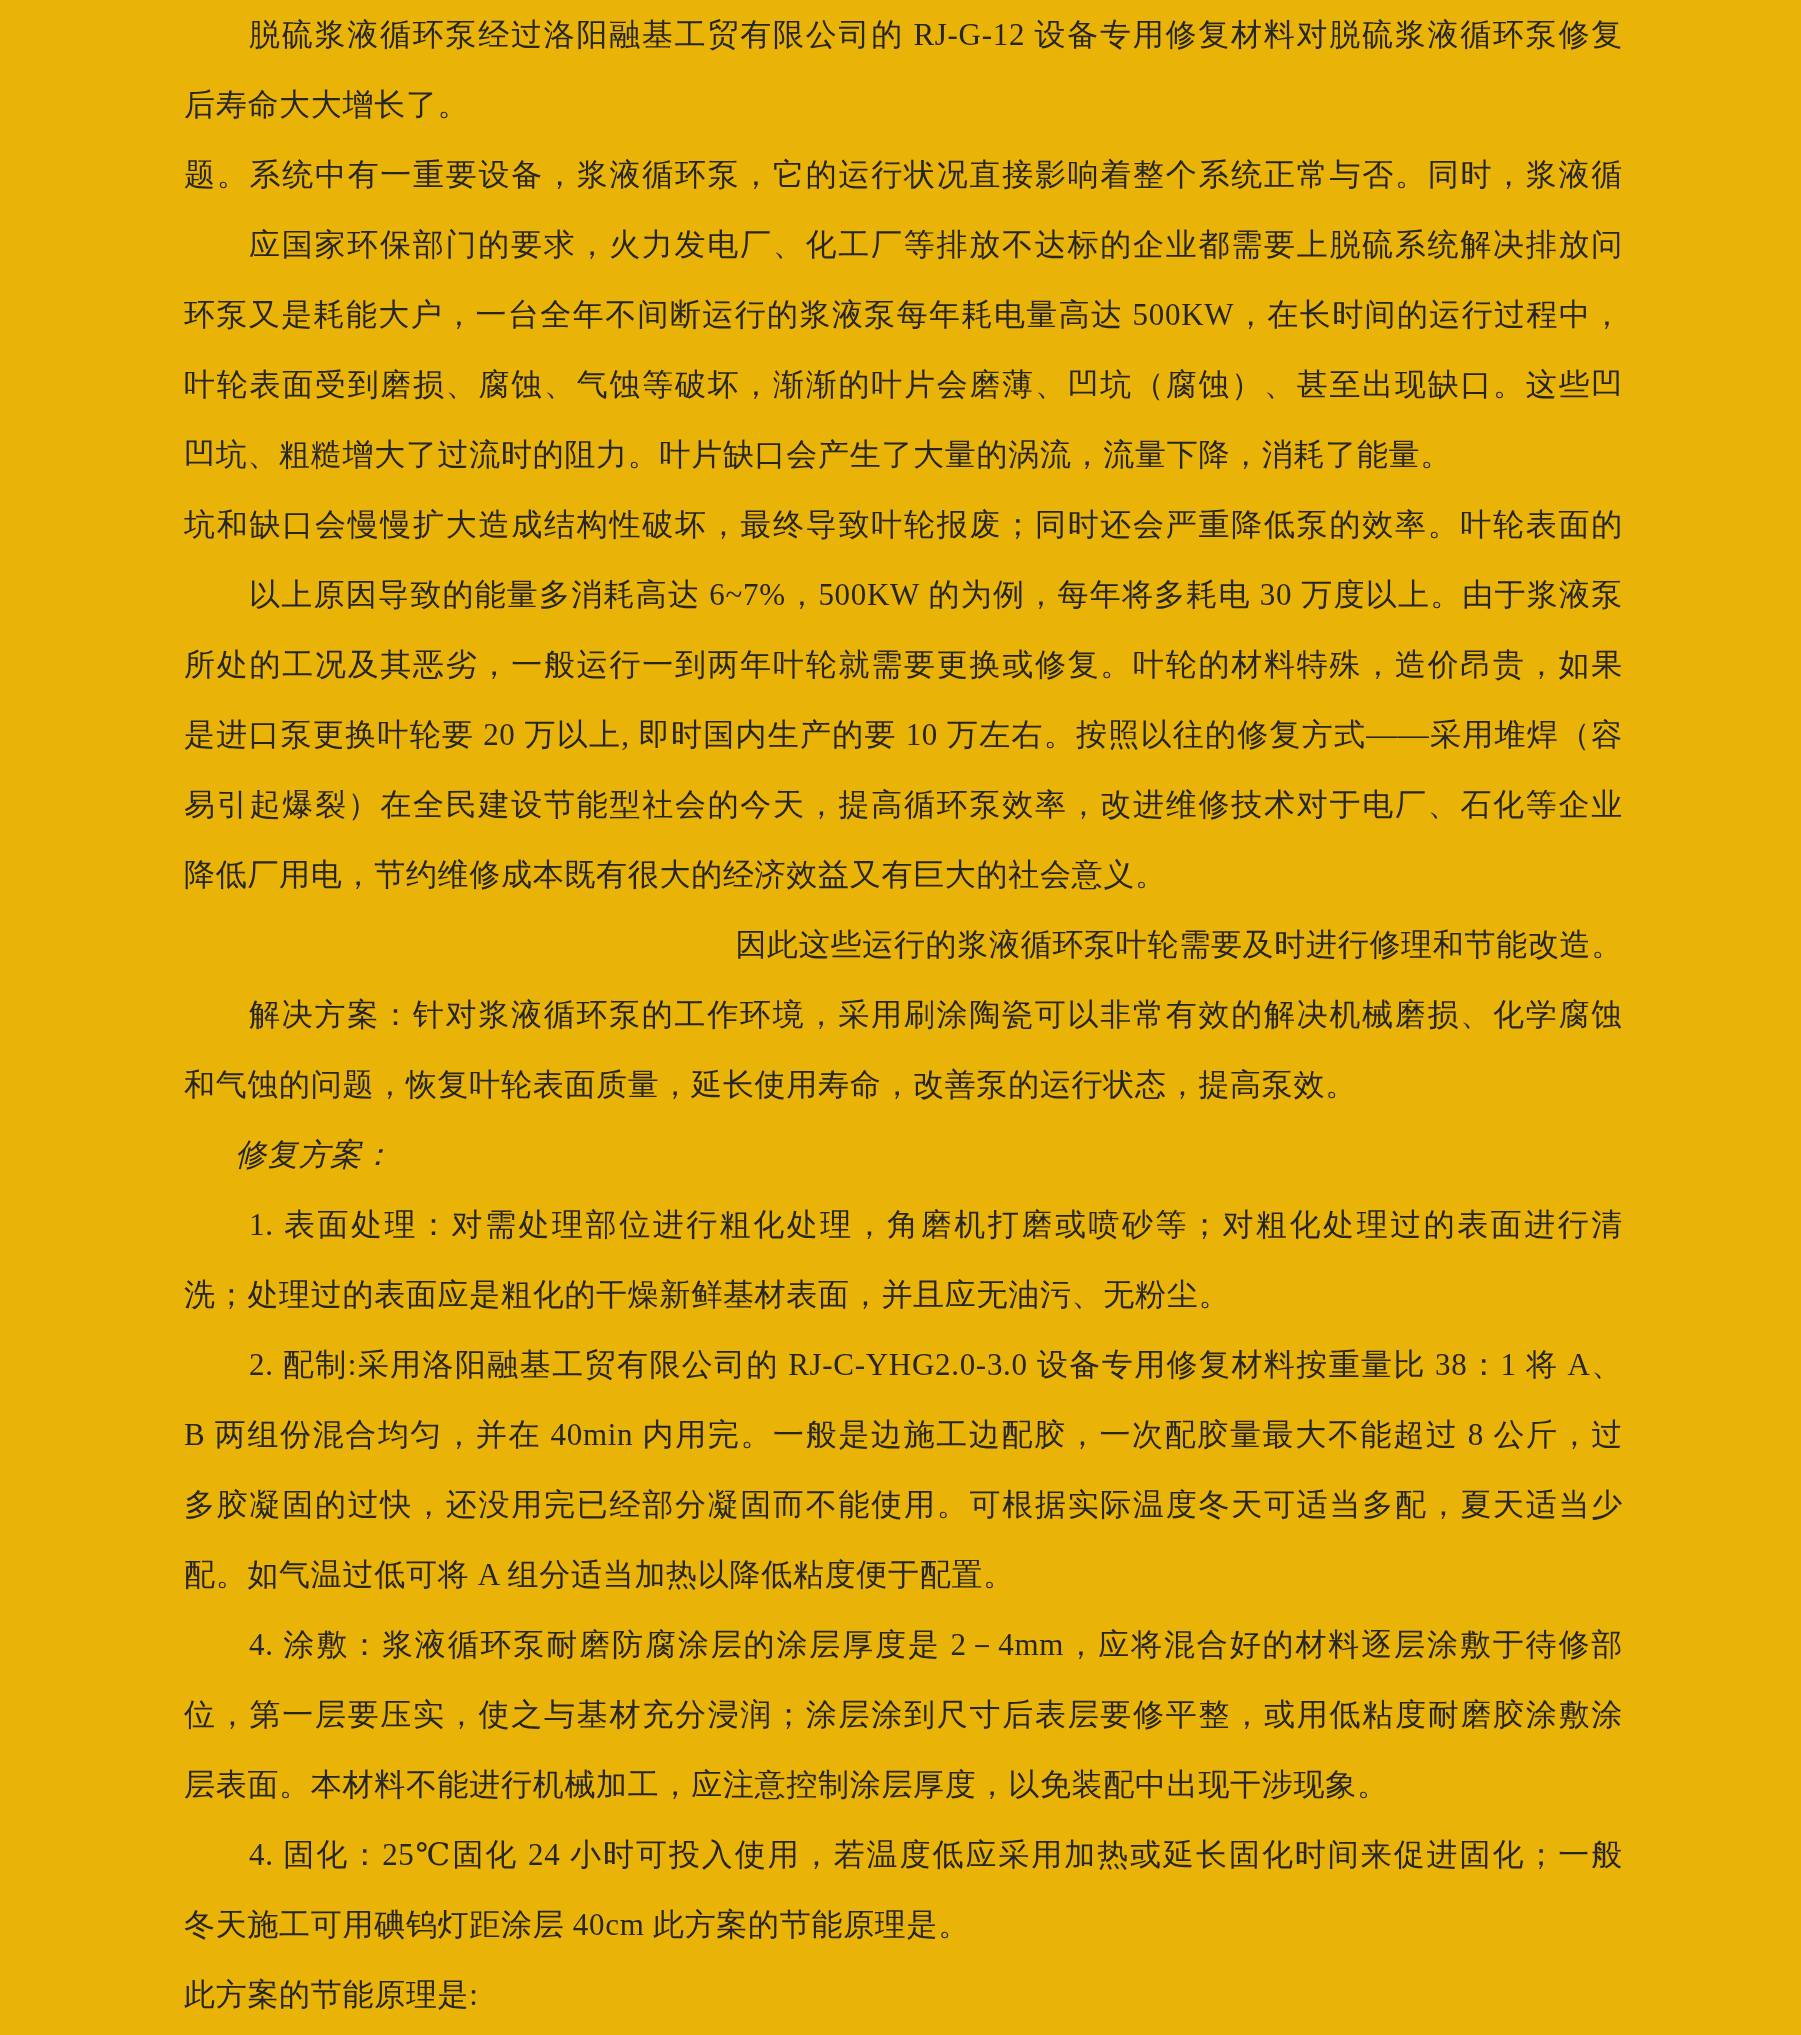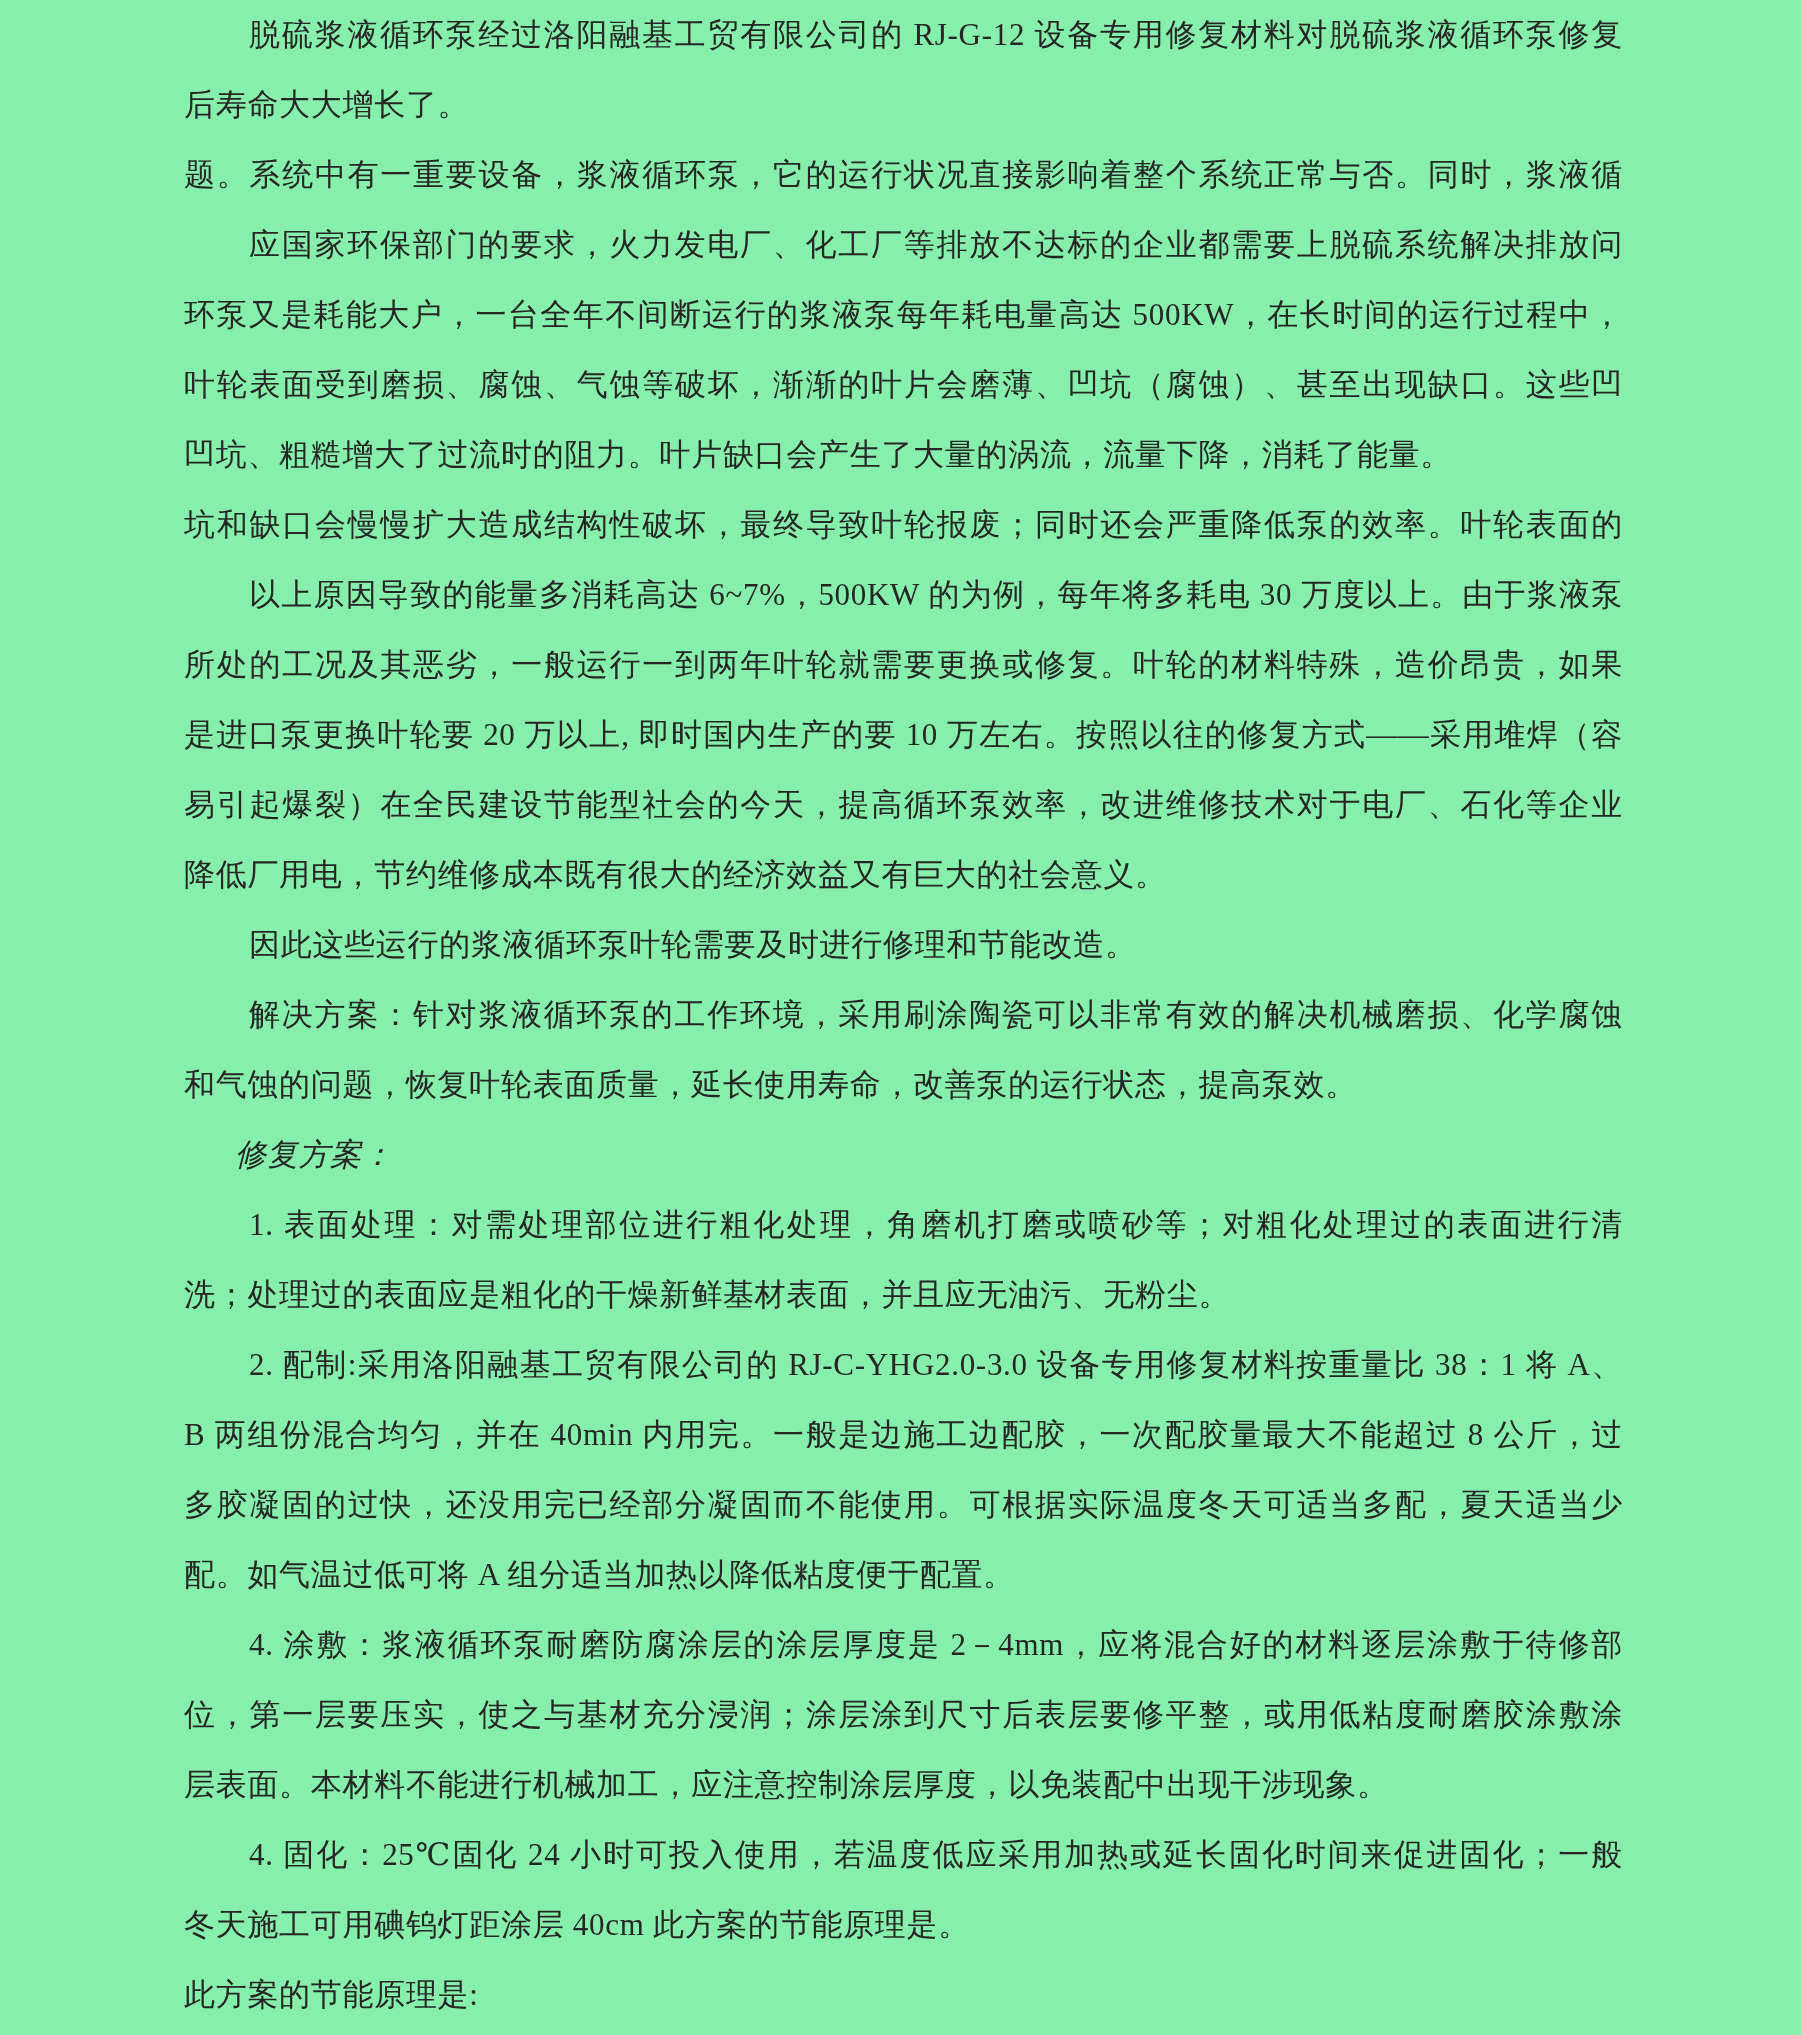--- a/index.html
+++ b/index.html
@@ -4,21 +4,21 @@
 <style>
   html, body {
     margin: 0;
     padding: 0;
     background: #ffffff;
   }
   .page {
     position: relative;
     width: 1802px;
     height: 2035px;
-    background: #86efac;
+    background: #eab308;
     overflow: hidden;
     font-family: "Liberation Serif", "DejaVu Serif", serif;
     color: #262626;
   }
   .content {
     position: absolute;
     left: 184px;
     top: 0;
     width: 1439px;
   }
@@ -34,20 +34,21 @@
     white-space: nowrap;
     overflow: visible;
   }
   .line.justify {
     white-space: normal;
     text-align: justify;
     text-align-last: justify;
   }
   .line.indent-2 {
     padding-left: 65px;
+    text-align: right;
   }
   .line.indent-15 {
     padding-left: 51px;
     font-style: italic;
   }
 </style>
 </head>
 <body>
 
 <div class="page">

